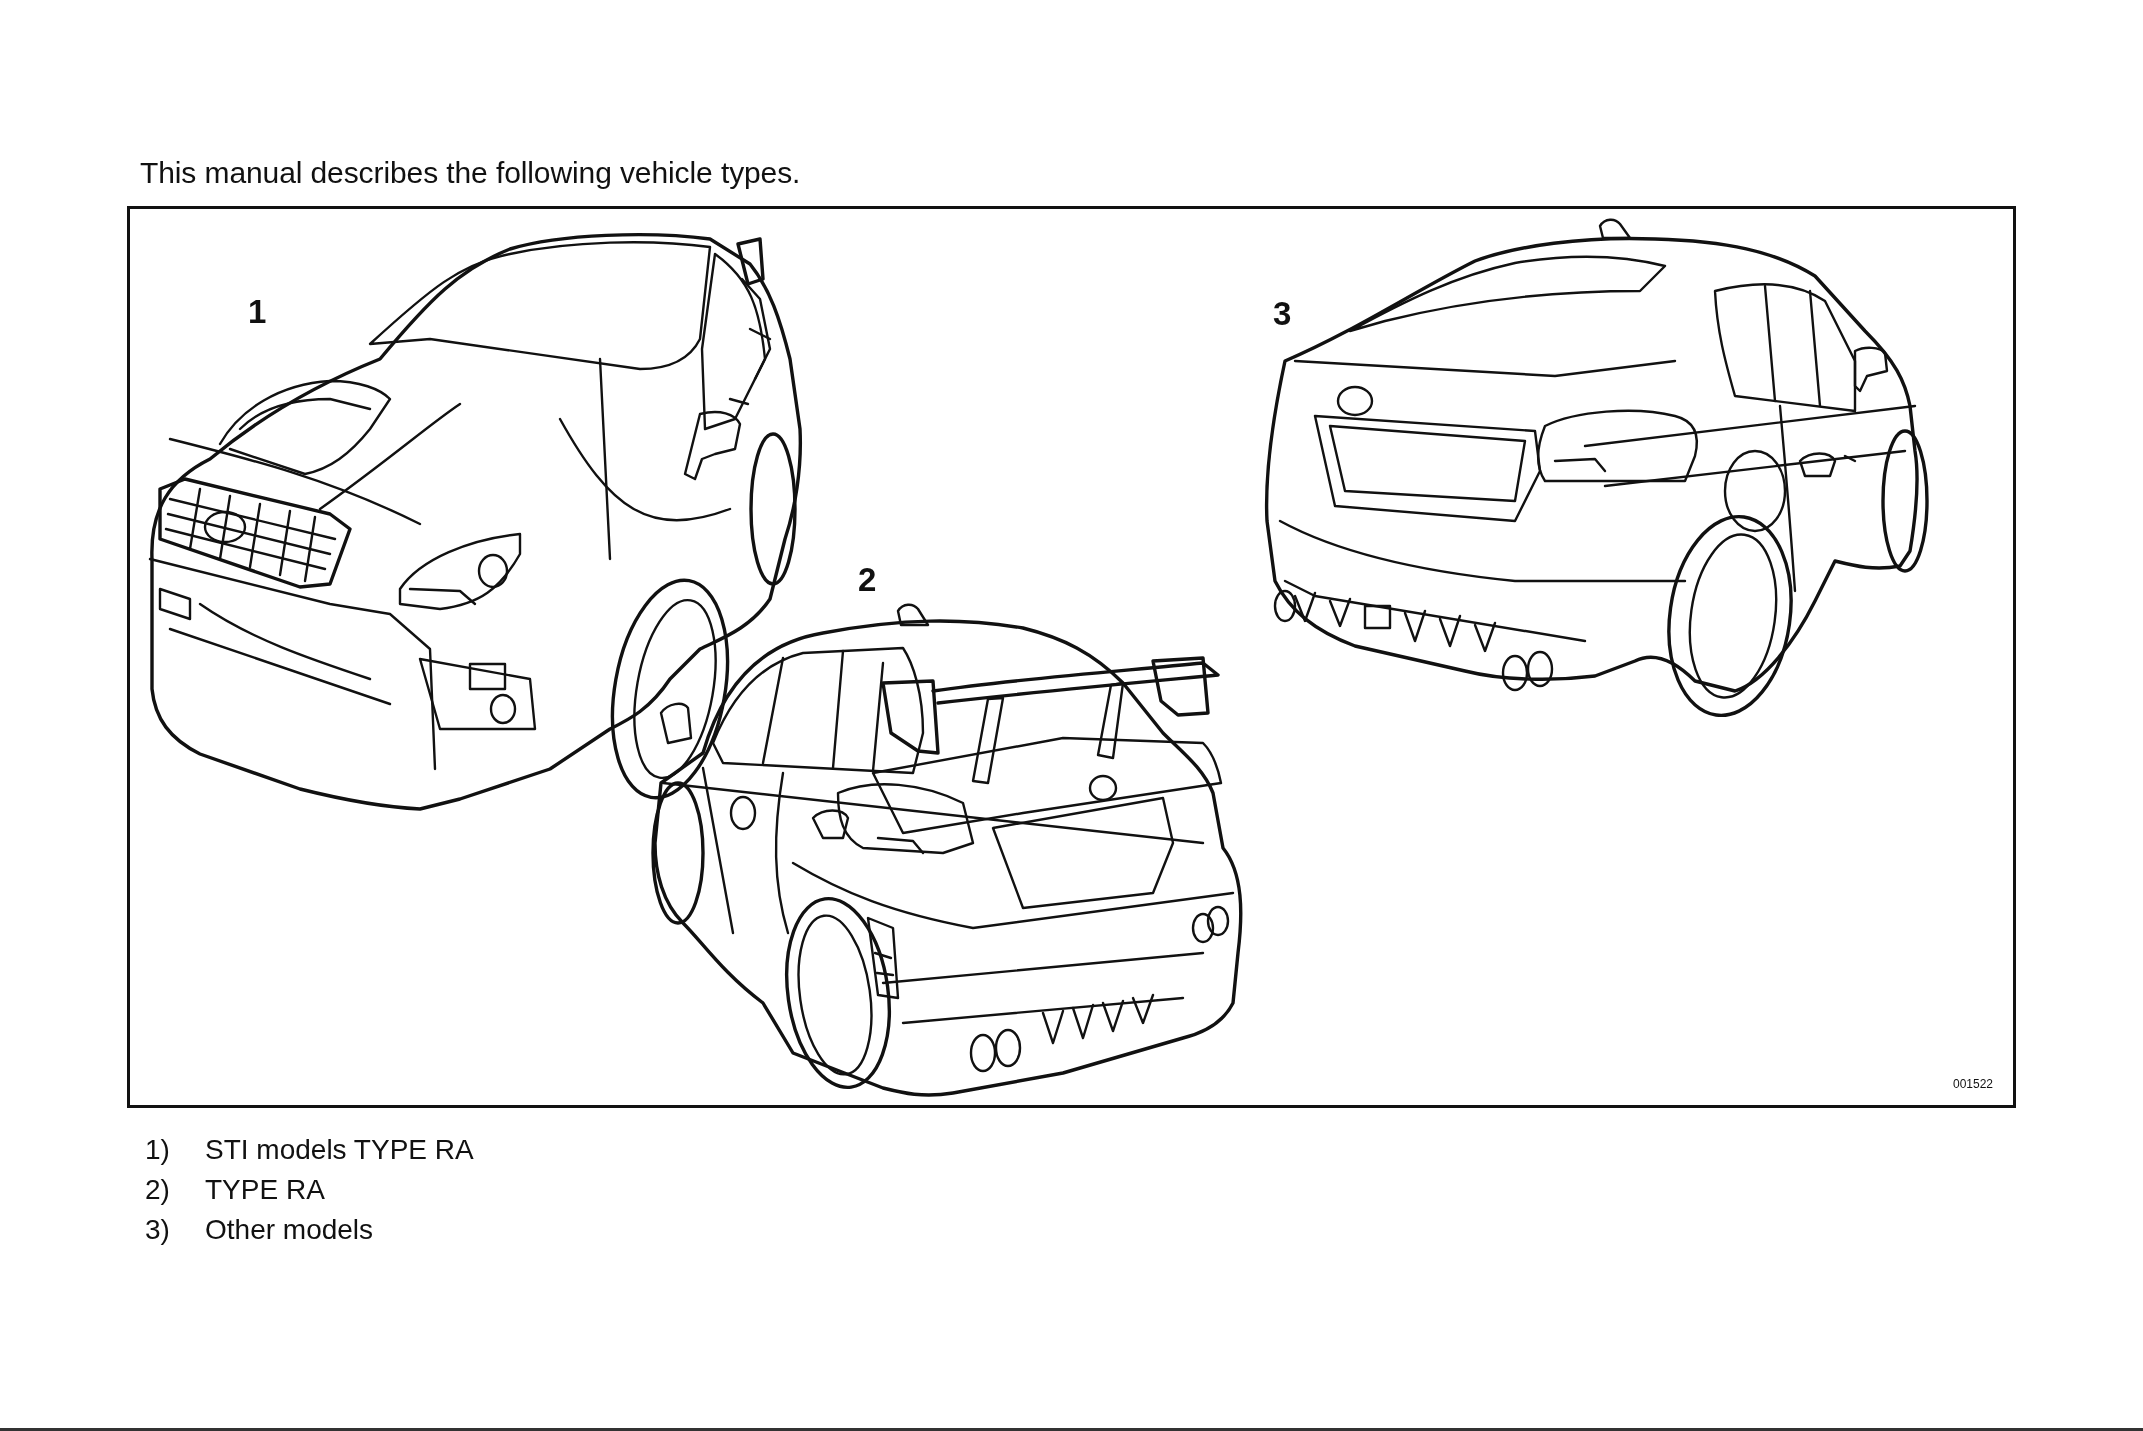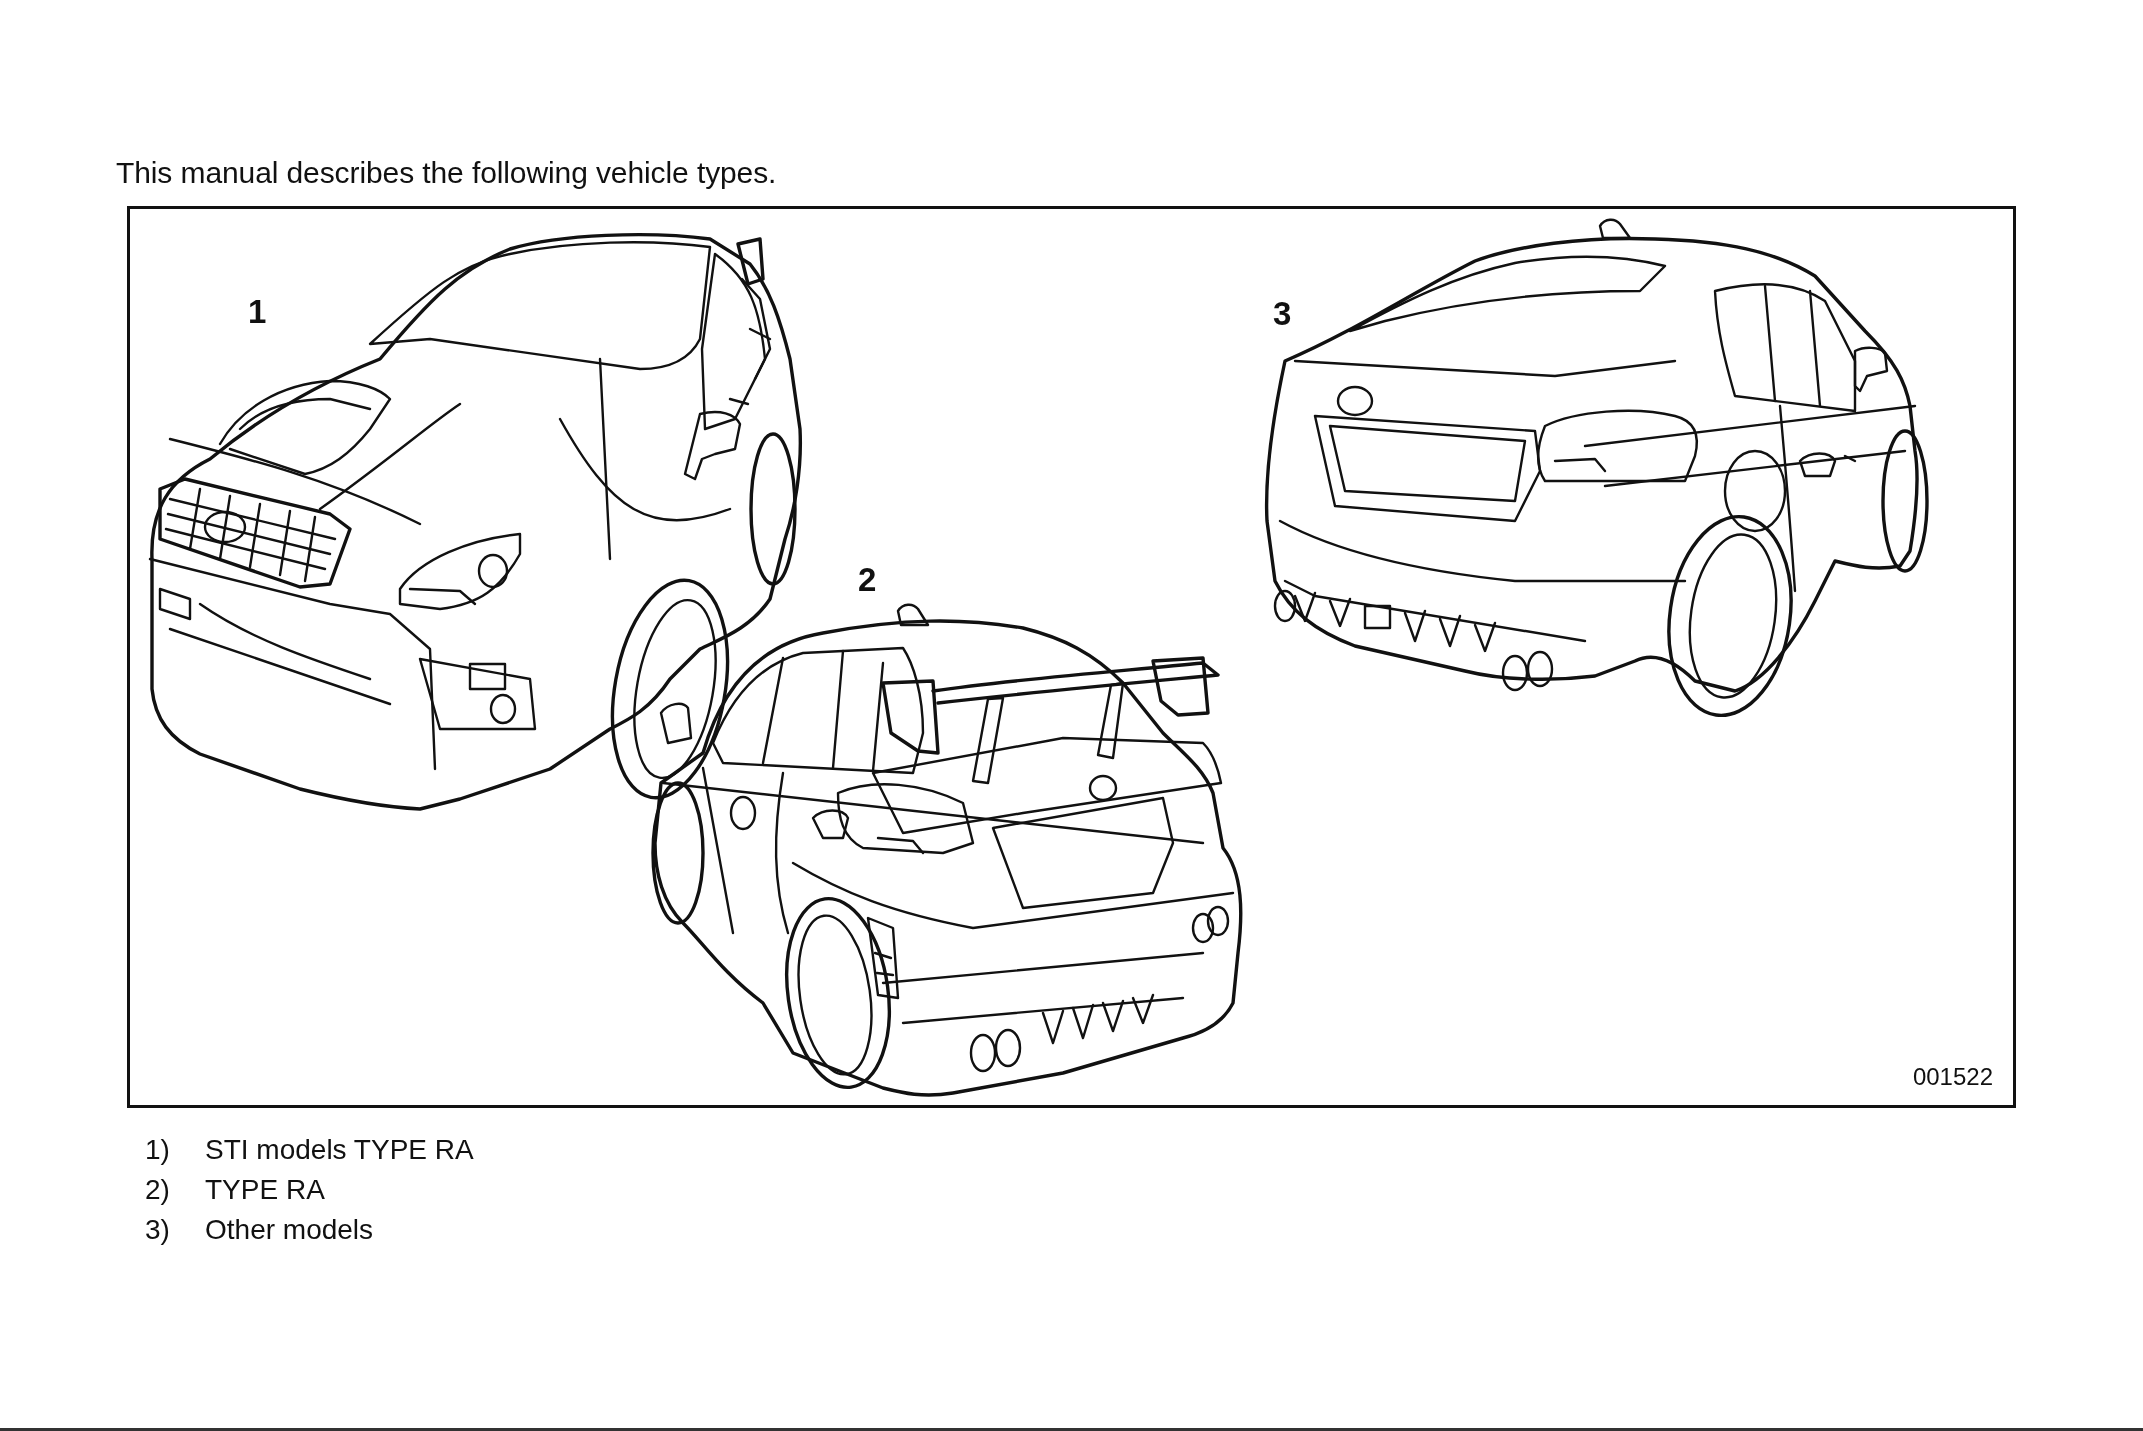--- a/index.html
+++ b/index.html
@@ -1,23 +1,23 @@
 <!DOCTYPE html>
 <html><head>
 <meta charset="utf-8">
 <style>
   html, body { margin: 0; padding: 0; background: #ffffff; }
   body { width: 2143px; height: 1431px; position: relative; overflow: hidden;
          font-family: "Liberation Sans", sans-serif; color: #111; }
-  .intro { position: absolute; left: 116px; top: 155px; font-size: 30px; line-height: 36px; letter-spacing: -0.1px; }
+  .intro { position: absolute; left: 140px; top: 155px; font-size: 30px; line-height: 36px; letter-spacing: -0.1px; }
   .figure { position: absolute; left: 127px; top: 206px; width: 1883px; height: 896px;
             border: 3px solid #111; background: #fff; }
   .figure svg { position: absolute; left: 0; top: 0; }
   .callout { position: absolute; font-weight: bold; font-size: 33px; line-height: 33px; }
-  .fig-id { position: absolute; right: 20px; bottom: 14px; font-size: 24px; }
+  .fig-id { position: absolute; right: 20px; bottom: 14px; font-size: 12px; }
   .legend { position: absolute; left: 145px; top: 1130px; font-size: 28px; line-height: 40px; }
   .legend-row { display: flex; }
   .legend-num { width: 60px; }
   .bottom-rule { position: absolute; left: 0; bottom: 0; width: 2143px; height: 3px; background: #333; }
   svg path, svg ellipse, svg rect, svg line, svg polyline, svg polygon { fill: none; stroke: #111; stroke-width: 2.4; stroke-linejoin: round; stroke-linecap: round; }
   svg .thick { stroke-width: 3.4; }
 </style>
 </head>
 <body>
 

